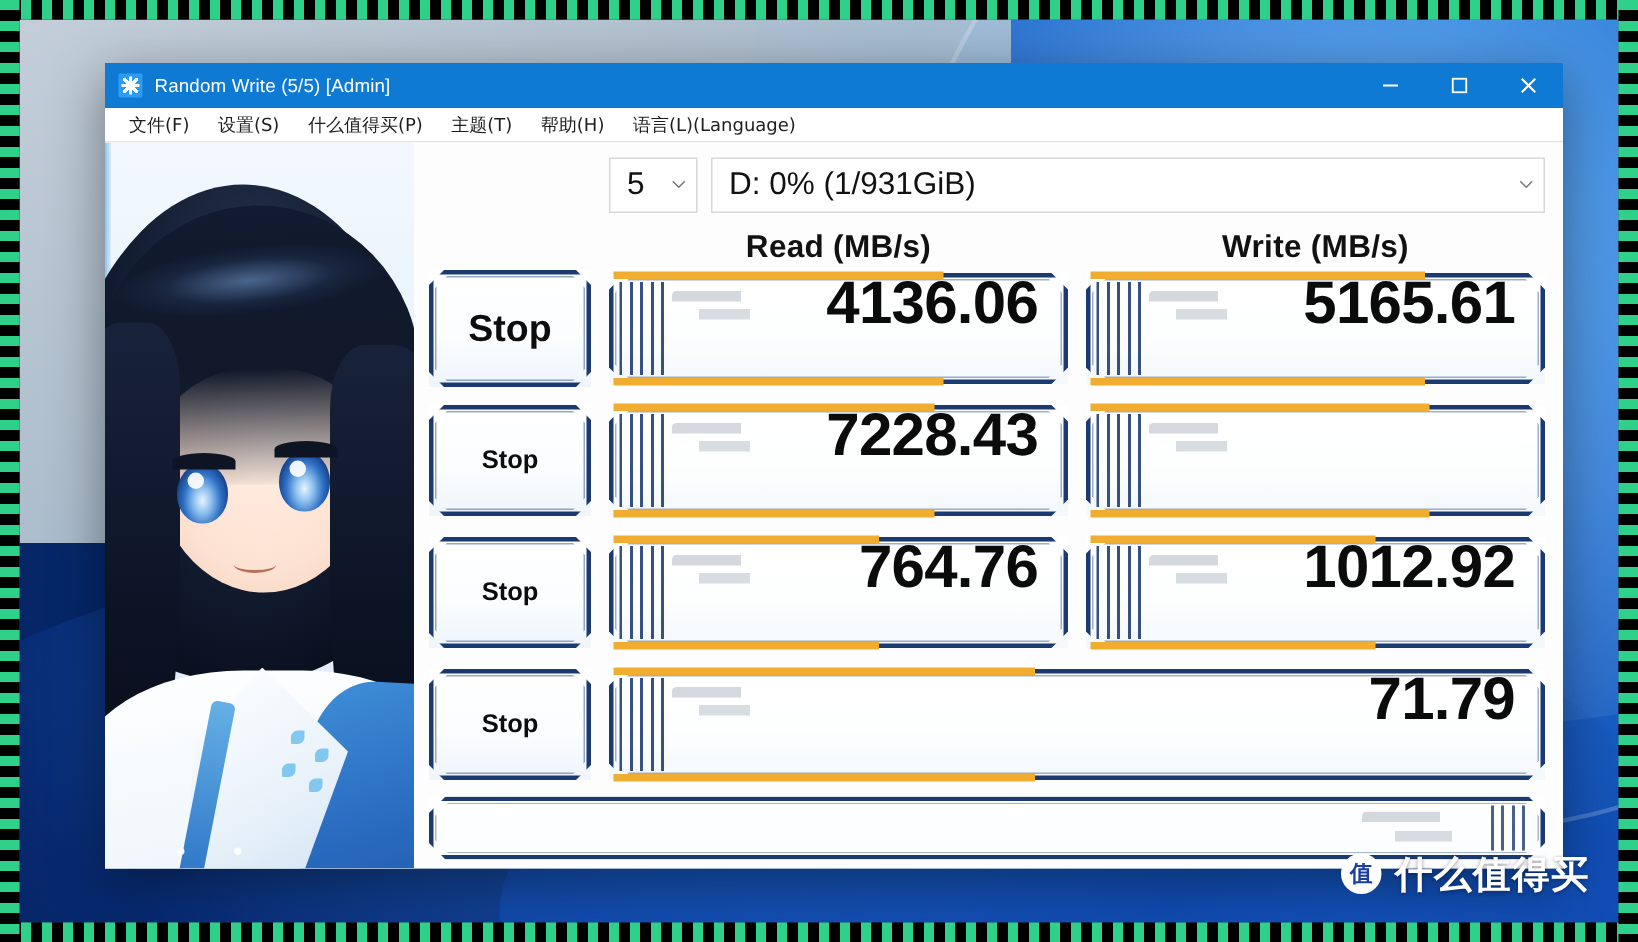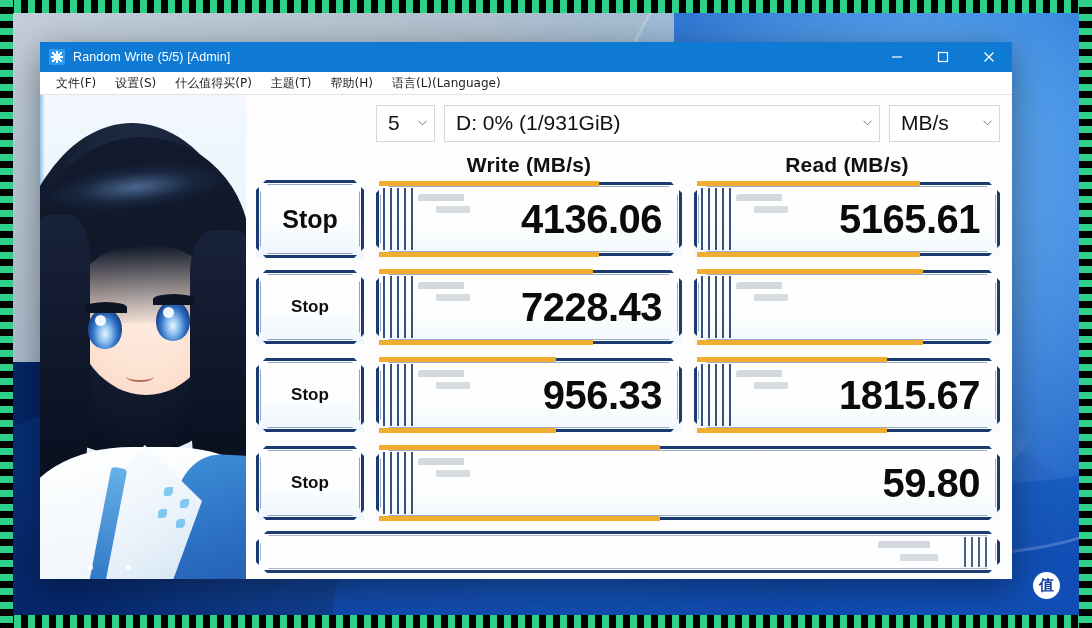--- a/index.html
+++ b/index.html
@@ -48,21 +48,21 @@
         background:radial-gradient(ellipse at 45% 25%,rgba(60,150,250,.55) 0%,rgba(10,55,150,.25) 45%,rgba(4,30,95,0) 72%);}
   #sw4{ left:30%; bottom:-38%; width:100%; height:70%;
         background:linear-gradient(20deg,rgba(12,70,180,.85) 0%,rgba(30,110,220,.35) 55%,rgba(0,0,0,0) 85%);
         border-radius:48% 52% 40% 60%;}
   #sw5{ left:10%; top:44%; width:86%; height:46%;
         background:linear-gradient(8deg,rgba(255,255,255,0) 0%,rgba(255,255,255,.22) 48%,rgba(255,255,255,0) 62%);
         border-radius:50%;}
 
   
   #cdm-window{
-    position:absolute; left:27px; top:29px; width:972px; height:537px;
+    position:absolute; left:57px; top:29px; width:972px; height:537px;
     background:#fff;
     box-shadow:0 10px 34px rgba(0,0,0,.42);
     display:flex; flex-direction:column;
     overflow:hidden;
   }
 
   
   #titlebar{
     height:30px; background:#0f7ad4; color:#fff;
     display:flex; align-items:center; flex:0 0 30px;
@@ -249,21 +249,21 @@
     clip-path:polygon(8px 0,calc(100% - 8px) 0,100% 8px,100% calc(100% - 8px),calc(100% - 8px) 100%,8px 100%,0 calc(100% - 8px),0 8px);
   }
   .btn-stop .lbl{ position:relative; z-index:2; font-size:17px; }
   #row-0 .btn-stop{ max-height:78px; }
   #row-0 .btn-stop .lbl{ font-size:25px; }
 
   
   .result{
     flex:1; height:100%; max-height:74px; position:relative; min-width:0;
     background:linear-gradient(180deg,#ffffff 0%,#fdfefe 55%,#f3f8fb 100%);
-    display:flex; align-items:center;
+    display:flex; align-items:flex-start;
   }
   .result .frame{
     position:absolute; inset:0; border:3px solid #1b3a70;
     clip-path:polygon(11px 0,calc(100% - 11px) 0,100% 11px,100% calc(100% - 11px),calc(100% - 11px) 100%,11px 100%,0 calc(100% - 11px),0 11px);
   }
   .result .frame2{
     position:absolute; inset:4px; border:1px solid #2b4f8c; opacity:.45;
     clip-path:polygon(9px 0,calc(100% - 9px) 0,100% 9px,100% calc(100% - 9px),calc(100% - 9px) 100%,9px 100%,0 calc(100% - 9px),0 9px);
   }
   
@@ -431,33 +431,25 @@
             </span>
           </div>
           <div class="select" id="sel-drive">
             <span class="sv">D: 0% (1/931GiB)</span>
             <span class="caret">
               <svg width="9" height="6" viewBox="0 0 9 6">
                   <path d="M0.5 0.8 L4.5 4.8 L8.5 0.8" fill="none" stroke="#777" stroke-width="1"></path>
                 </svg>
             </span>
           </div>
-          <div class="select" id="sel-unit">
-            <span class="sv">MB/s</span>
-            <span class="caret">
-              <svg width="9" height="6" viewBox="0 0 9 6">
-                  <path d="M0.5 0.8 L4.5 4.8 L8.5 0.8" fill="none" stroke="#777" stroke-width="1"></path>
-                </svg>
-            </span>
-          </div>
         </div>
 
         <div id="col-headers">
+          <div class="col-head">Read (MB/s)</div>
           <div class="col-head">Write (MB/s)</div>
-          <div class="col-head">Read (MB/s)</div>
         </div>
 
         <div id="rows">
 
           <div class="bench-row" id="row-0">
             <div class="btn-stop">
               <span class="frame"></span>
               <span class="frame2"></span>
               <span class="lbl">Stop</span>
             </div>
@@ -512,66 +504,67 @@
               <span class="frame2"></span>
               <span class="lbl">Stop</span>
             </div>
             <div class="result">
               <span class="frame"></span>
               <span class="frame2"></span>
               <span class="pbar-top" style="width:58%"></span>
               <span class="pbar-bot" style="width:58%"></span>
               <span class="glyph"></span>
               <span class="ghost"></span>
-              <span class="val">956.33</span>
+              <span class="val">764.76</span>
             </div>
             <div class="result">
               <span class="frame"></span>
               <span class="frame2"></span>
               <span class="pbar-top" style="width:62%"></span>
               <span class="pbar-bot" style="width:62%"></span>
               <span class="glyph"></span>
               <span class="ghost"></span>
-              <span class="val">1815.67</span>
+              <span class="val">1012.92</span>
             </div>
           </div>
 
           <div class="bench-row" id="row-3">
             <div class="btn-stop">
               <span class="frame"></span>
               <span class="frame2"></span>
               <span class="lbl">Stop</span>
             </div>
             <div class="result">
               <span class="frame"></span>
               <span class="frame2"></span>
               <span class="pbar-top" style="width:45%"></span>
               <span class="pbar-bot" style="width:45%"></span>
               <span class="glyph"></span>
               <span class="ghost"></span>
-              <span class="val">59.80</span>
+              <span class="val">71.79</span>
             </div>
           </div>
 
         </div>
 
         <div id="comment-bar">
           <span class="frame"></span>
           <span class="frame2"></span>
           <span class="ghost-r"></span>
           <span class="glyph-r"></span>
           <input id="comment-input" type="text" placeholder="" style="">
         </div>
 
       </div>
     </div>
   </div>
 
   <div id="watermark">
     <div id="wm-badge">值</div>
+    <div id="wm-text">什么值得买</div>
   </div>
 </div>
 
 <div id="capture-border">
   <div class="edge top"></div>
   <div class="edge bottom"></div>
   <div class="edge left"></div>
   <div class="edge right"></div>
 </div>
 

